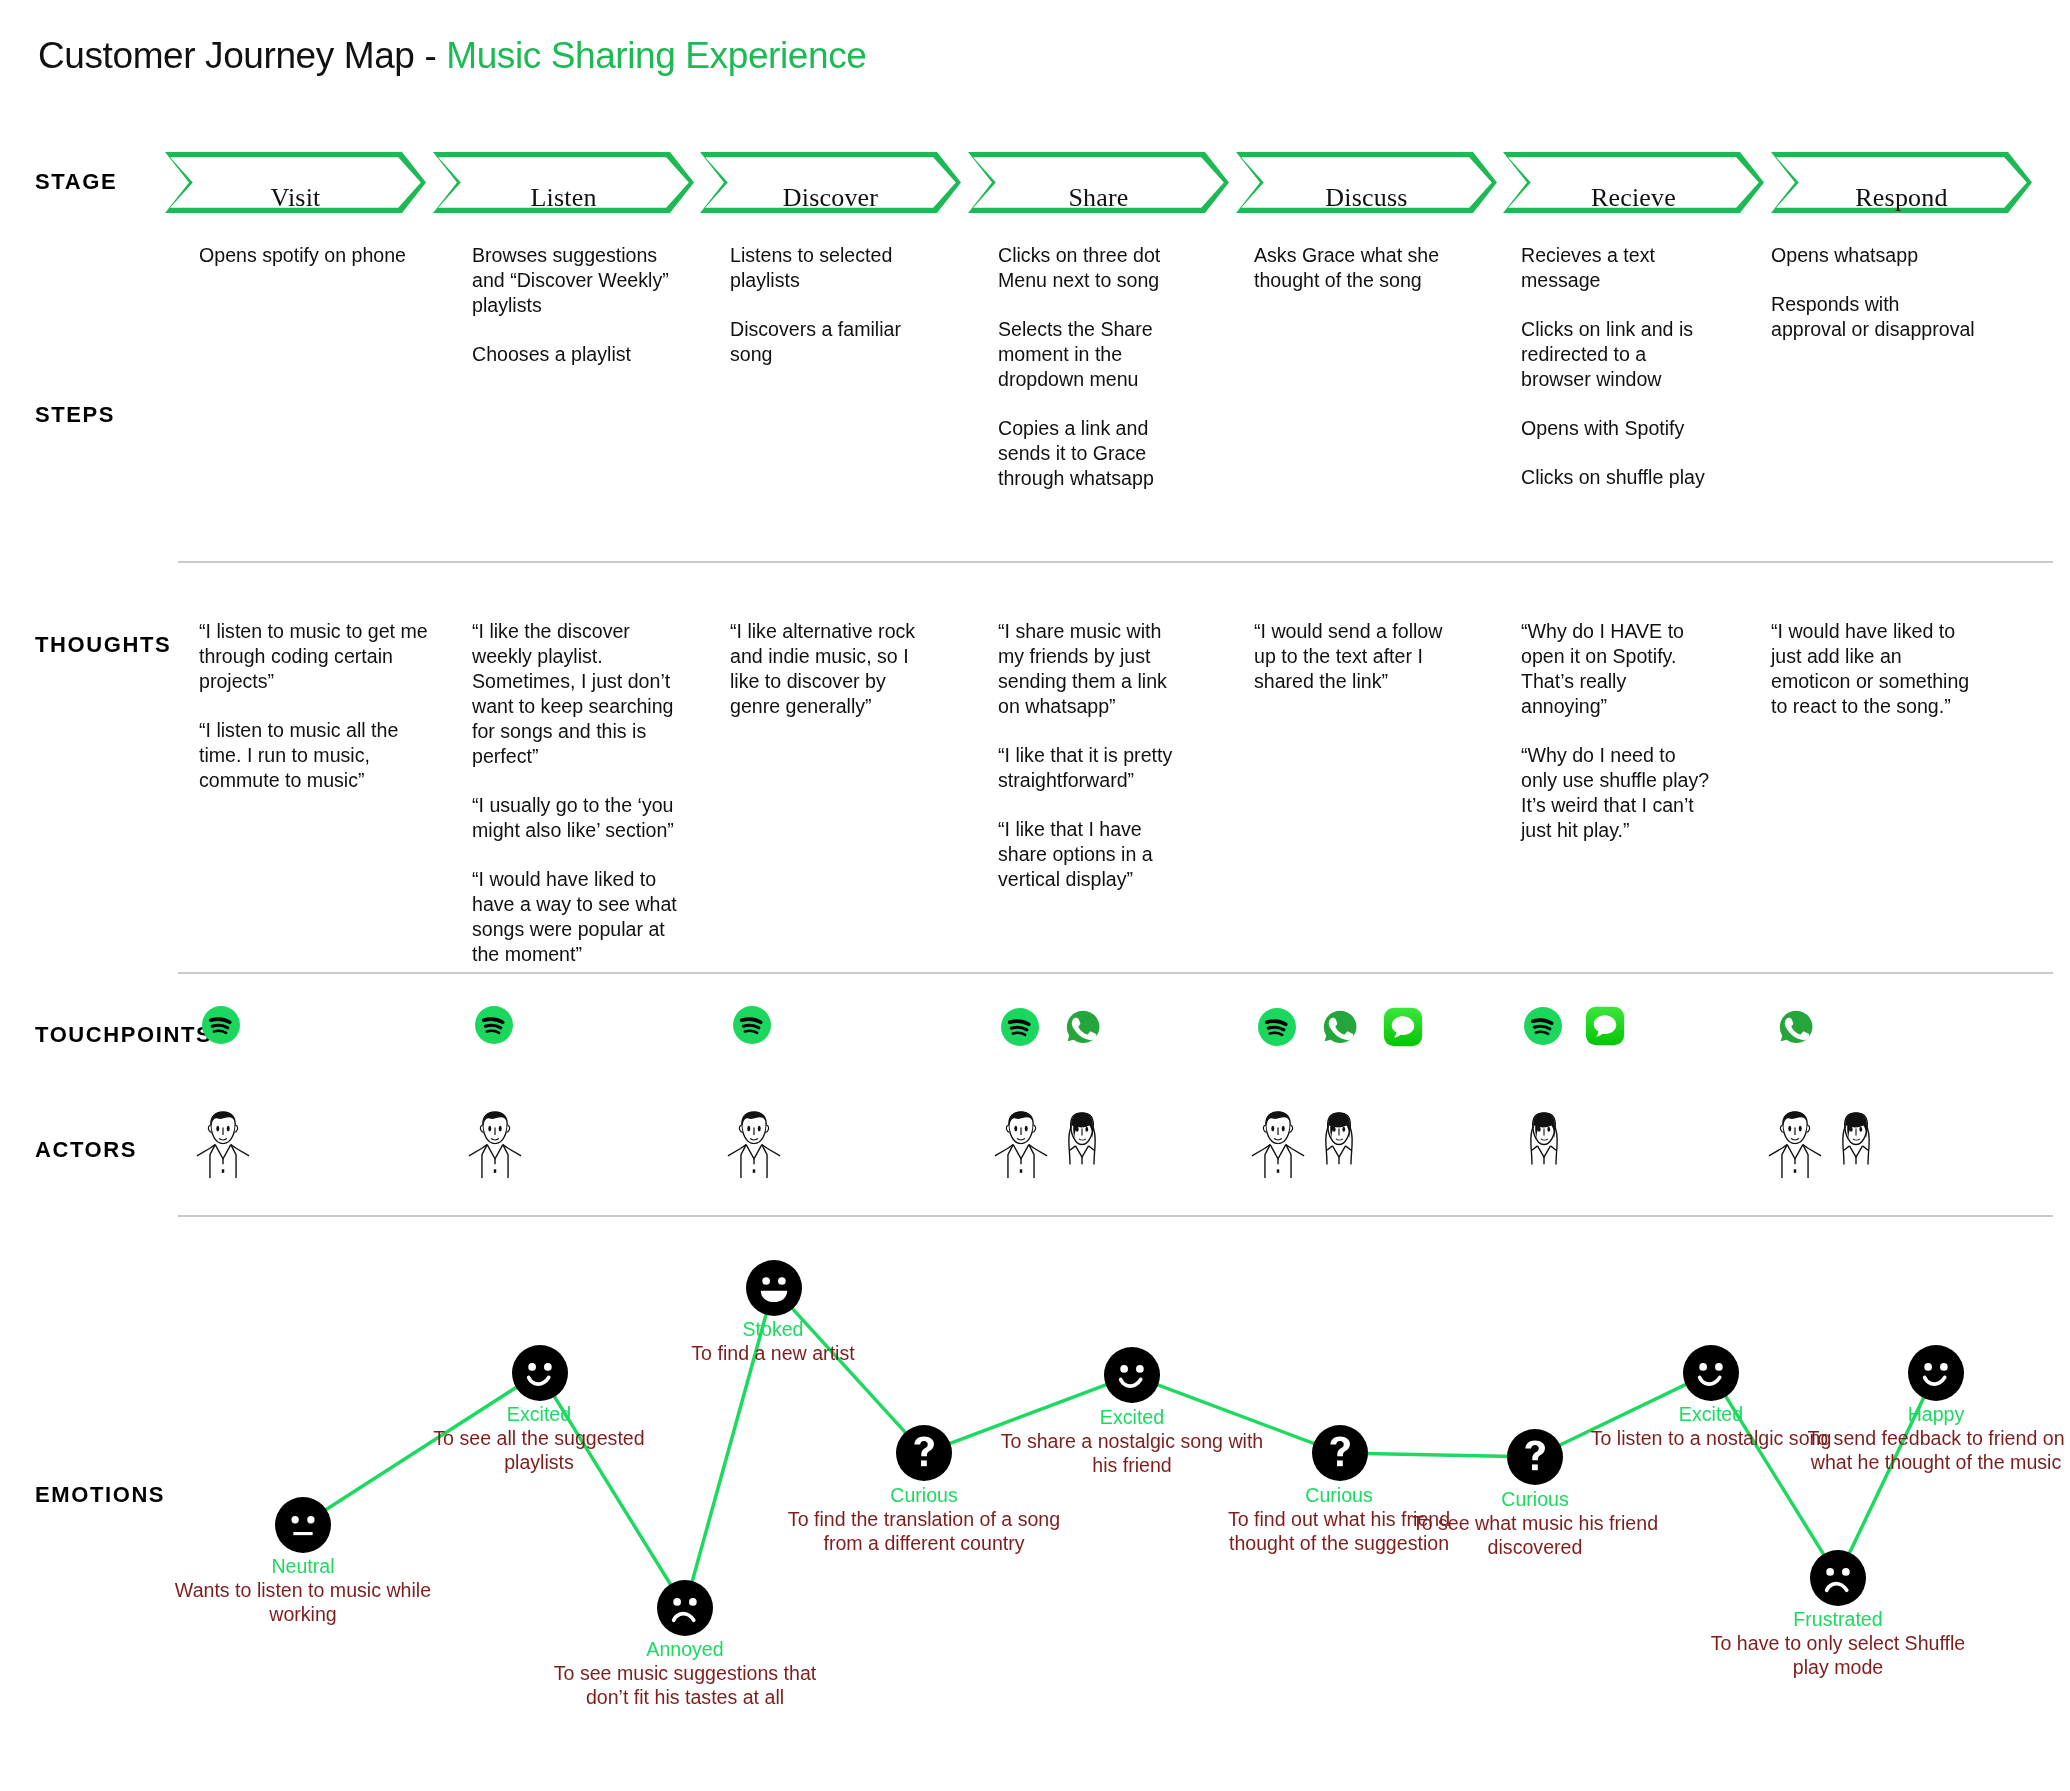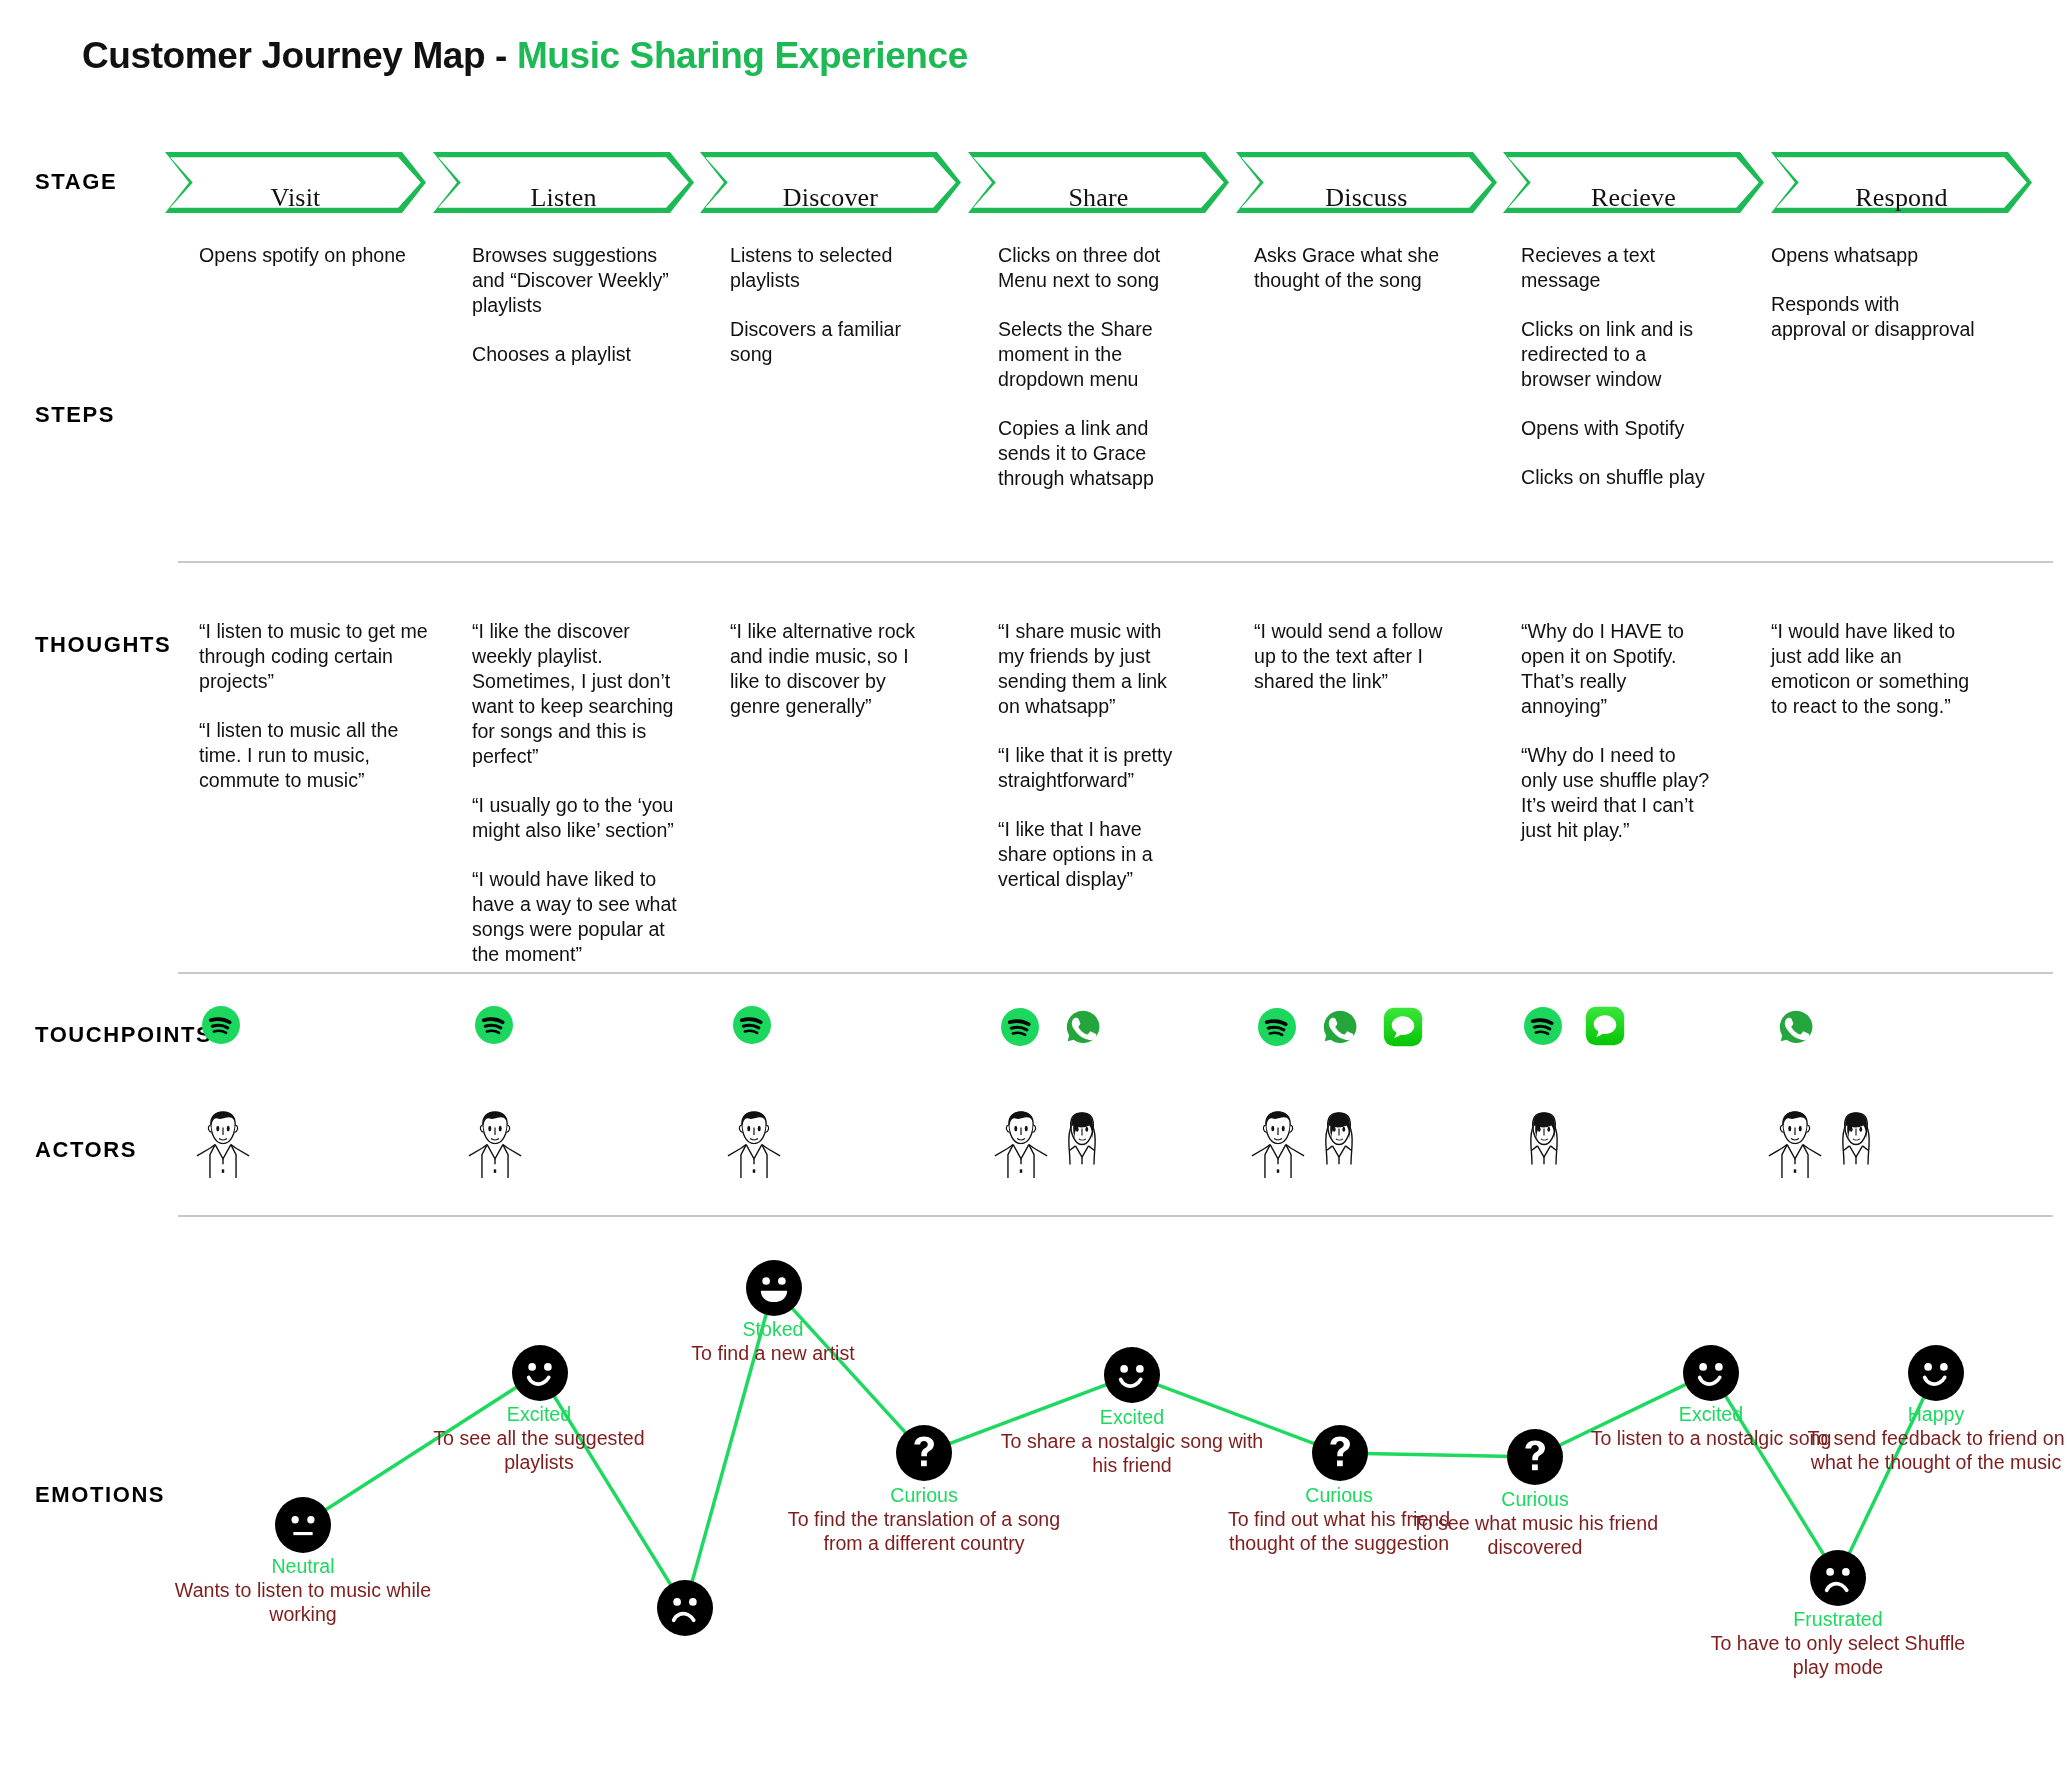--- a/index.html
+++ b/index.html
@@ -9,23 +9,22 @@
     background: #ffffff;
     font-family: "Liberation Sans", sans-serif;
     color: #111111;
     position: relative;
     overflow: hidden;
   }
 
   
   #title-bar {
     position: absolute; left: 38px; top: 35px;
-    font-size: 37px; font-weight: 700; letter-spacing: -0.4px;
+    font-size: 37px; font-weight: 400; letter-spacing: -0.4px;
     white-space: nowrap;
-    margin-left: 44px;
   }
   #title-bar .accent { color: #1DB954; }
 
   
   .row-label {
     position: absolute; left: 35px;
     font-size: 22px; font-weight: 700; letter-spacing: 1.6px;
     color: #000;
   }
 
@@ -472,20 +471,24 @@
     <div class="emotion-block" style="left: 634px; top: 1317px; width: 278px;">
       <span class="emotion-name">Stoked</span>
       <span class="emotion-desc">To find a new artist</span>
     </div>
     <svg viewBox="0 0 64 64" width="56" height="56" style="position: absolute; left: 657px; top: 1580px;">
       <circle cx="32" cy="32" r="32" fill="#000"></circle>
       <circle cx="23" cy="25" r="4.4" fill="#fff"></circle>
       <circle cx="41" cy="25" r="4.4" fill="#fff"></circle>
       <path d="M19 46c2.6-7 10.6-9.6 17-6 2.6 1.5 4.6 3.6 6 6" stroke="#fff" stroke-width="4.2" fill="none" stroke-linecap="round"></path>
     </svg>
+    <div class="emotion-block" style="left: 546px; top: 1637px; width: 278px;">
+      <span class="emotion-name">Annoyed</span>
+      <span class="emotion-desc">To see music suggestions that don’t fit his tastes at all</span>
+    </div>
     <svg viewBox="0 0 64 64" width="56" height="56" style="position: absolute; left: 896px; top: 1425px;">
       <circle cx="32" cy="32" r="32" fill="#000"></circle>
       <path d="M32 13c-6.6 0-11 4-11 9.4h6.6c0-2.6 1.8-4.2 4.4-4.2 2.5 0 4.3 1.5 4.3 3.7 0 2-.9 3.1-3.4 4.8-2.8 1.9-4.1 3.8-4 7.4v1.6h6.4v-1.2c0-2.3.8-3.4 3.4-5.1 3-1.9 4.7-4.3 4.7-7.8C43.4 16.8 38.9 13 32 13z" fill="#fff"></path>
       <rect x="28.6" y="40.5" width="6.6" height="6.6" fill="#fff"></rect>
     </svg>
     <div class="emotion-block" style="left: 785px; top: 1483px; width: 278px;">
       <span class="emotion-name">Curious</span>
       <span class="emotion-desc">To find the translation of a song from a different country</span>
     </div>
     <svg viewBox="0 0 64 64" width="56" height="56" style="position: absolute; left: 1104px; top: 1347px;">

